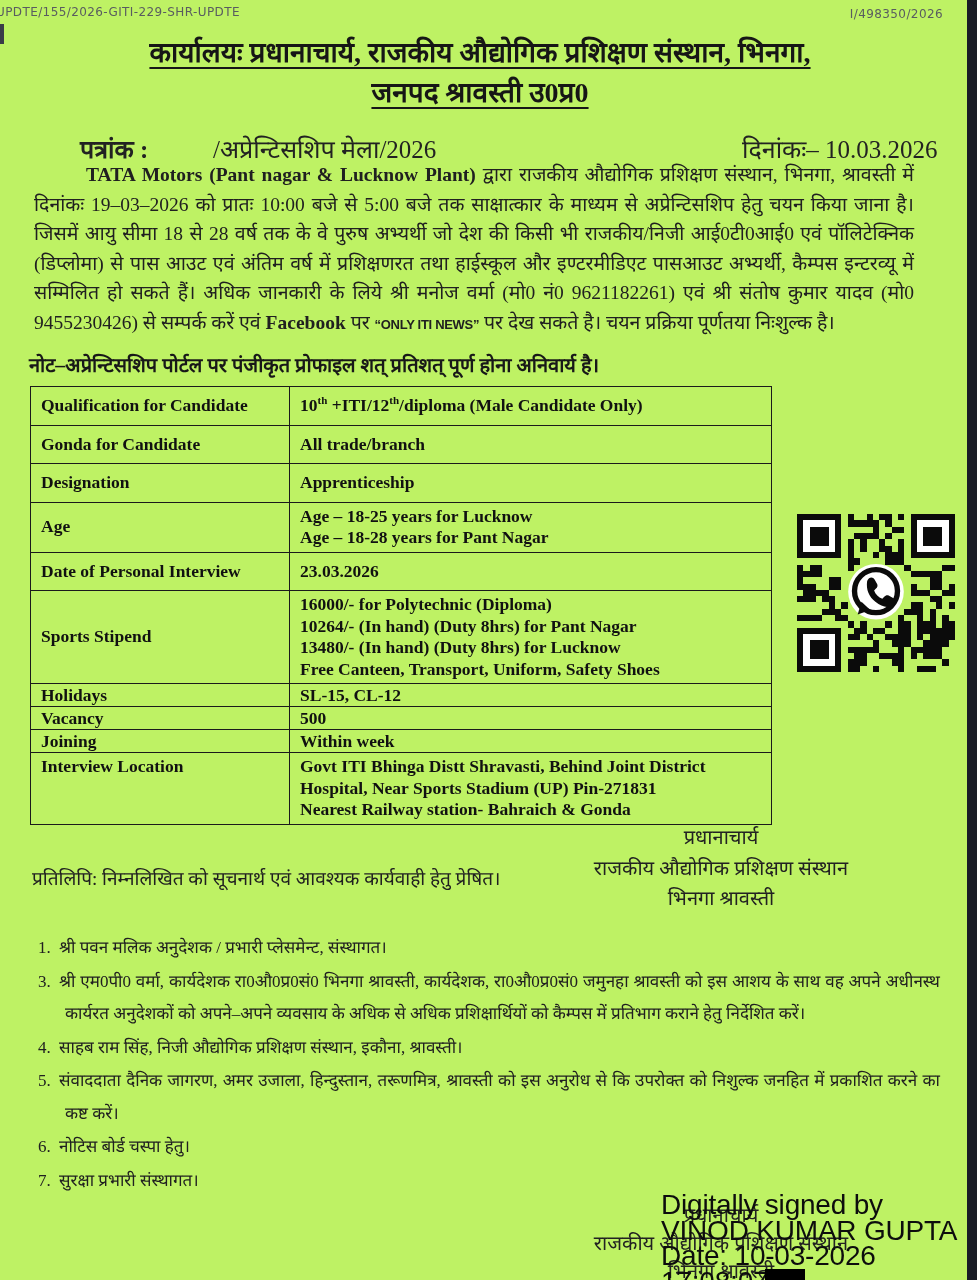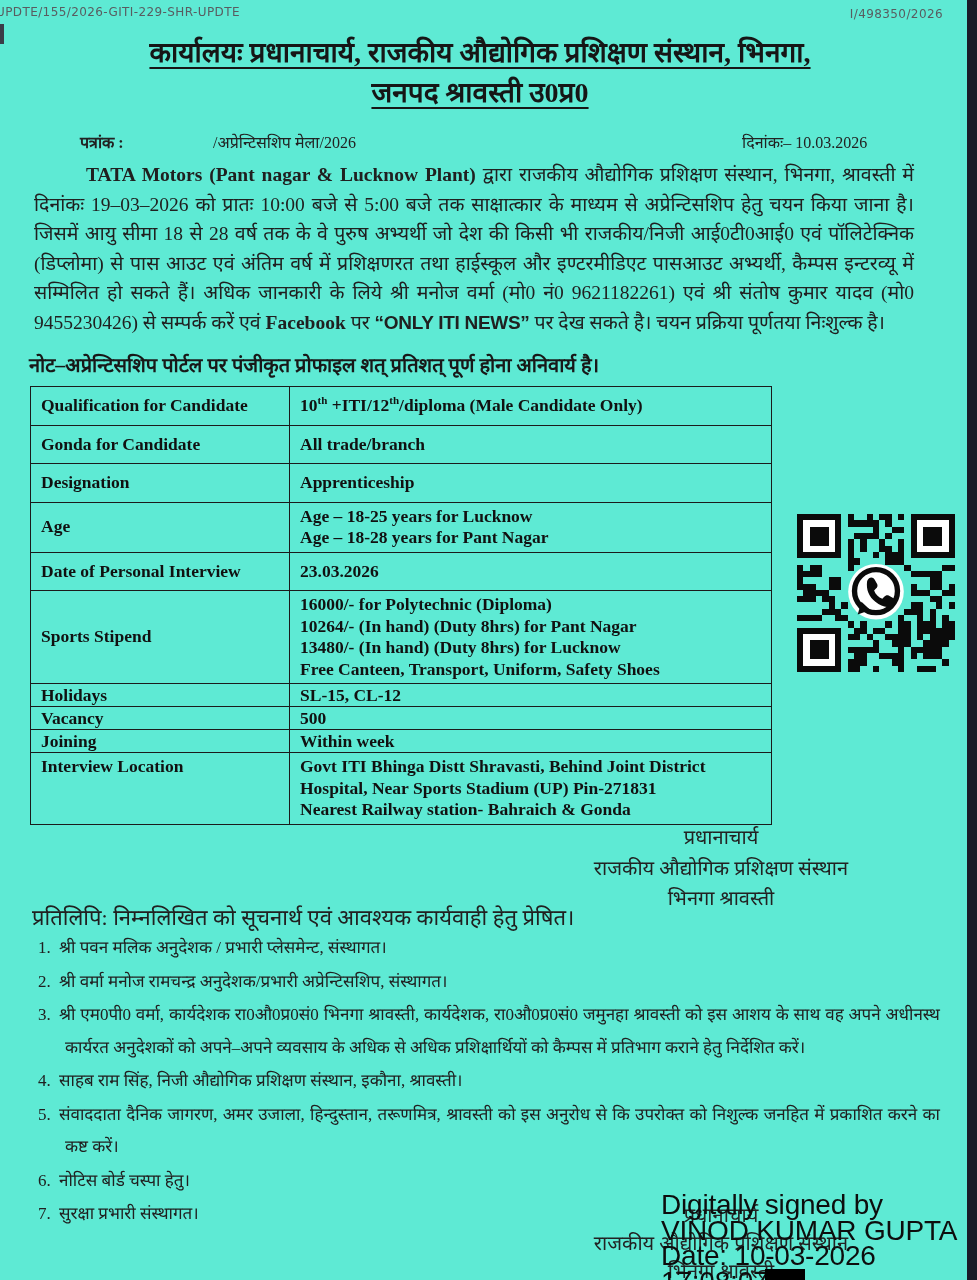--- a/index.html
+++ b/index.html
@@ -1,17 +1,17 @@
 <!DOCTYPE html>
 <html><head>
 <meta charset="utf-8">
 <style>
   html,body{margin:0;padding:0;background:#e8e8e8;}
   .page{
-    position:relative;width:977px;height:1280px;background:#5eead4;
+    position:relative;width:977px;height:1280px;background:#bef264;
     overflow:hidden;color:#1d1d1d;
     font-family:"Liberation Serif","DejaVu Serif",serif;
   }
   
   .scan-band{position:absolute;right:0;top:0;width:10px;height:1280px;background:#191c27;}
   .scan-tick{position:absolute;left:0;top:24px;width:4px;height:20px;background:#3a3d48;}
 
   .ref-left{
     position:absolute;left:-4px;top:5px;
     font-family:"DejaVu Sans",sans-serif;font-size:12px;color:#595c60;letter-spacing:.4px;
@@ -20,32 +20,32 @@
     position:absolute;right:34px;top:7px;
     font-family:"DejaVu Sans",sans-serif;font-size:12px;color:#595c60;letter-spacing:.4px;
   }
 
   .title{position:absolute;top:33px;left:30px;width:900px;text-align:center;}
   .title .t-line{
     display:inline-block;font-weight:700;font-size:28px;line-height:40px;color:#161616;
     text-decoration:underline;text-underline-offset:5px;text-decoration-thickness:2px;
   }
 
-  .letter-row{position:absolute;top:131px;left:0;width:977px;height:30px;font-size:16px;color:#222;}
+  .letter-row{position:absolute;top:131px;left:0;width:977px;height:30px;font-size:25px;color:#222;}
   .patrank-label{position:absolute;left:80px;top:0;font-weight:600;}
   .patrank-value{position:absolute;left:213px;top:0;}
   .date-field{position:absolute;left:742px;top:0;}
 
   .para{
     position:absolute;top:160px;left:34px;width:880px;
     font-size:19.5px;line-height:29.5px;text-align:justify;color:#202020;
   }
   .para .indent{display:inline-block;width:52px;}
   .b-en{font-family:"Liberation Serif",serif;font-weight:700;}
-  .b-sans{font-family:"Liberation Sans","DejaVu Sans",sans-serif;font-weight:700;font-size:19px;letter-spacing:-.3px;}
+  .b-sans{font-family:"Liberation Sans","DejaVu Sans",sans-serif;font-weight:700;font-size:13px;letter-spacing:-.3px;}
 
   .note-line{
     position:absolute;top:351px;left:29px;width:900px;
     font-size:20px;font-weight:700;color:#181818;
   }
 
   .info-table{
     position:absolute;top:386px;left:30px;width:742px;
     border-collapse:collapse;table-layout:fixed;
   }
@@ -58,21 +58,21 @@
   .info-table tr.r-tall td{padding-top:8px;padding-bottom:8px;}
   .info-table tr.r-compact td{padding-top:0px;padding-bottom:0px;line-height:22px;}
   sup{font-size:11px;line-height:0;}
 
   .qr-wrap{position:absolute;left:797px;top:514px;width:158px;height:158px;}
   .qr-wrap svg{width:100%;height:100%;}
 
   .sign-block{position:absolute;left:556px;top:822px;width:330px;text-align:center;
     font-size:20px;line-height:30.5px;color:#222;}
 
-  .copy-head{position:absolute;left:32px;top:901px;font-size:22px;color:#202020;}
+  .copy-head{position:absolute;left:32px;top:865px;font-size:19px;color:#202020;}
   .copy-list{position:absolute;left:38px;top:932px;width:902px;font-size:17px;color:#202020;}
   .copy-item{padding-left:27px;text-indent:-27px;line-height:32.5px;margin-bottom:1px;text-align:justify;}
   .copy-item .num{display:inline-block;min-width:21px;text-indent:0;}
 
   .digisig{
     position:absolute;left:661px;top:1192px;z-index:3;
     font-family:Liberation Sans, sans-serif;
     font-size:28px;line-height:25.5px;color:#0d0d0d;letter-spacing:-.2px;
   }
   .foot-hindi{position:absolute;left:556px;width:330px;text-align:center;
@@ -373,21 +373,20 @@
   <div class="sign-block">
     <div>प्रधानाचार्य</div>
     <div>राजकीय औद्योगिक प्रशिक्षण संस्थान</div>
     <div>भिनगा श्रावस्ती</div>
   </div>
 
   <div class="copy-head">प्रतिलिपि: निम्नलिखित को सूचनार्थ एवं आवश्यक कार्यवाही हेतु प्रेषित।</div>
 
   <div class="copy-list">
     <div class="copy-item"><span class="num">1.</span><span>श्री पवन मलिक अनुदेशक  / प्रभारी प्लेसमेन्ट, संस्थागत।</span></div>
-    <div class="copy-item"><span class="num">2.</span><span>श्री वर्मा मनोज रामचन्द्र अनुदेशक/प्रभारी अप्रेन्टिसशिप, संस्थागत।</span></div>
     <div class="copy-item"><span class="num">3.</span><span>श्री एम0पी0 वर्मा, कार्यदेशक रा0औ0प्र0सं0 भिनगा श्रावस्ती, कार्यदेशक, रा0औ0प्र0सं0 जमुनहा श्रावस्ती को इस आशय के साथ वह अपने अधीनस्थ कार्यरत अनुदेशकों को अपने–अपने व्यवसाय के अधिक से अधिक प्रशिक्षार्थियों को कैम्पस में प्रतिभाग कराने हेतु निर्देशित करें।</span></div>
     <div class="copy-item"><span class="num">4.</span><span>साहब राम सिंह, निजी औद्योगिक प्रशिक्षण संस्थान, इकौना, श्रावस्ती।</span></div>
     <div class="copy-item"><span class="num">5.</span><span>संवाददाता दैनिक जागरण, अमर उजाला, हिन्दुस्तान, तरूणमित्र, श्रावस्ती को इस अनुरोध से कि उपरोक्त को निशुल्क जनहित में प्रकाशित करने का कष्ट करें।</span></div>
     <div class="copy-item"><span class="num">6.</span><span>नोटिस बोर्ड चस्पा हेतु।</span></div>
     <div class="copy-item"><span class="num">7.</span><span>सुरक्षा प्रभारी संस्थागत।</span></div>
   </div>
 
   <div class="digisig">
     <div>Digitally signed by</div>
     <div>VINOD KUMAR GUPTA</div>

